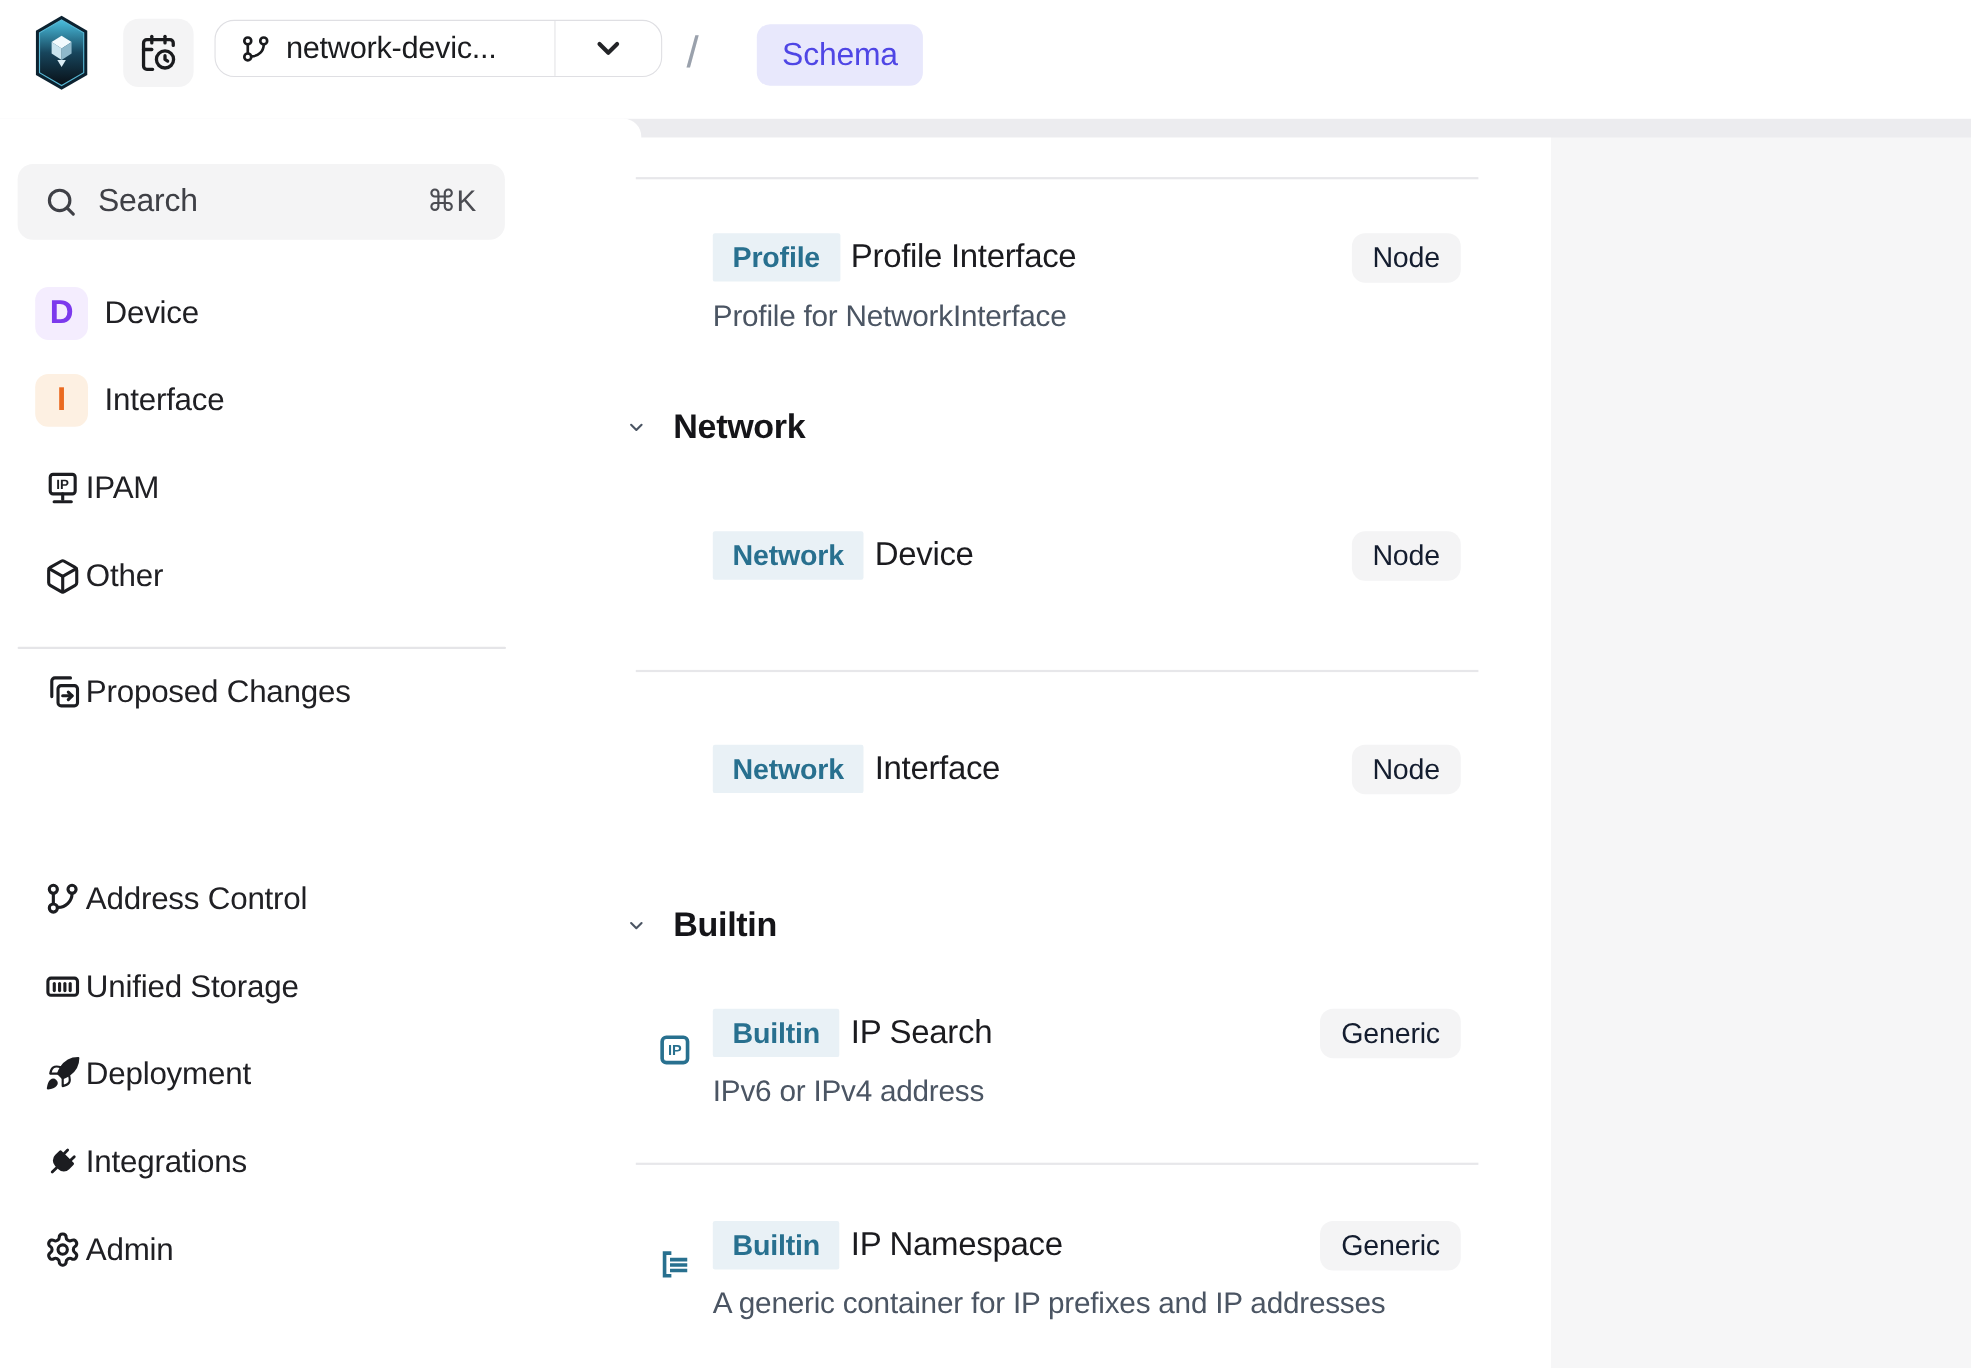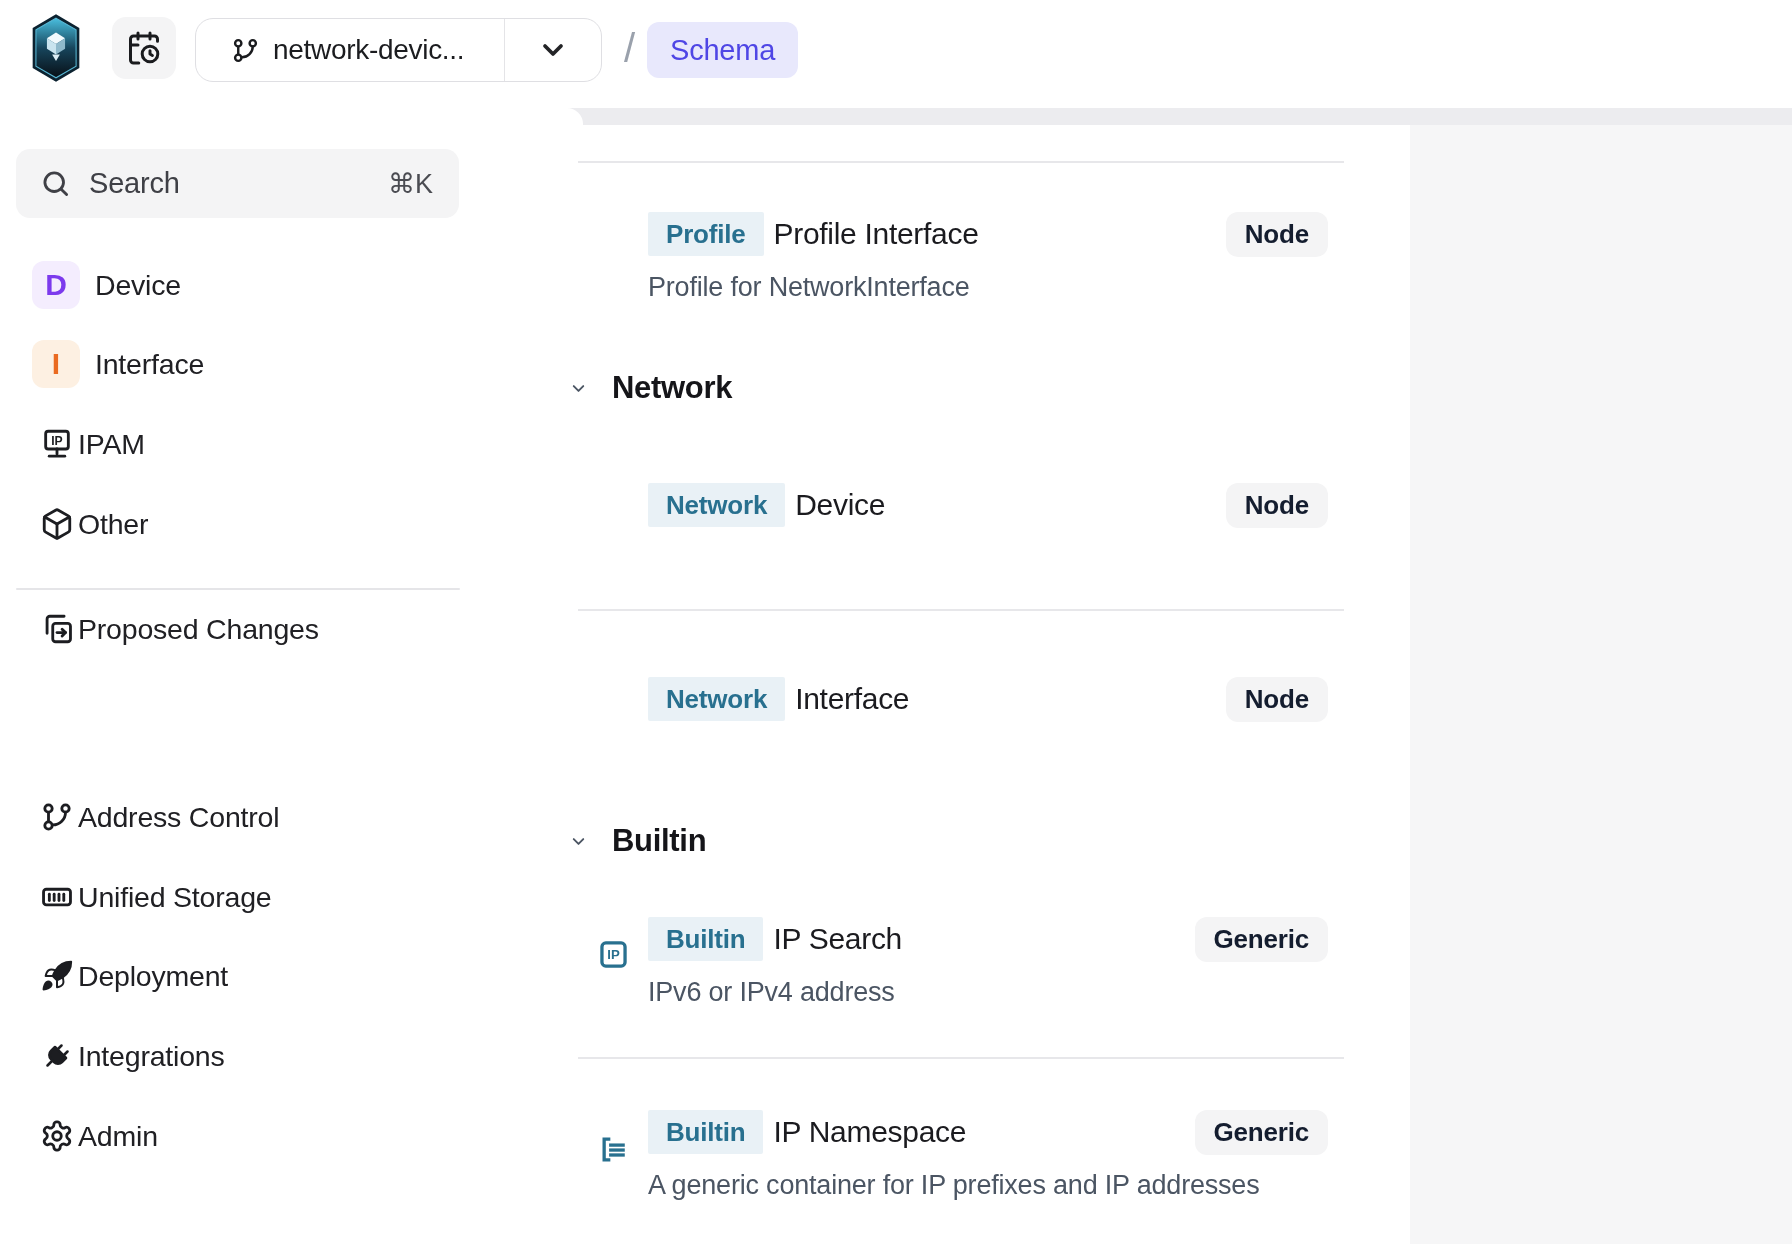--- a/index.html
+++ b/index.html
@@ -5,30 +5,30 @@
   * { margin:0; padding:0; box-sizing:border-box; }
   html,body { width:1792px; height:1244px; overflow:hidden;
     font-family:"Liberation Sans","DejaVu Sans",sans-serif;
     background:#ffffff; -webkit-font-smoothing:antialiased; }
 
   
   .header { position:absolute; left:0; top:0; width:1792px; height:108px; background:#fff; }
   .logo { position:absolute; left:30px; top:13px; width:52px; height:70px; cursor:pointer; }
   .icon-btn { position:absolute; left:112px; top:17px; width:64px; height:62px;
     background:#f4f4f5; border-radius:14px; display:flex; align-items:center; justify-content:center; cursor:pointer; }
-  .branch-pill { position:absolute; left:195px; top:18px; width:407px; height:64px;
-    background:#fff; border:1.5px solid #dfdfe3; border-radius:18px; display:flex; align-items:stretch; cursor:pointer;padding-left:13px; }
+  .branch-pill { position:absolute; left:195px; top:18px; width:407px; height:52px;
+    background:#fff; border:1.5px solid #dfdfe3; border-radius:18px; display:flex; align-items:stretch; cursor:pointer; }
   .branch-main { flex:1; display:flex; align-items:center; padding-left:22px; min-width:0; }
   .branch-main svg { flex:0 0 auto; }
   .branch-name { margin-left:13px; font-size:28px; color:#1b1c1f; letter-spacing:-0.3px; white-space:nowrap; }
   .branch-sep { width:1.5px; background:#e4e4e7; }
   .branch-caret { width:96px; display:flex; align-items:center; justify-content:center; }
   .crumb-slash { position:absolute; left:624px; top:0; height:96px; display:flex; align-items:center;
     font-size:40px; font-weight:300; color:#9aa1ac; }
-  .crumb-page { position:absolute; left:647px; top:22px; height:56px; padding:0 23px;
+  .crumb-page { position:absolute; left:688px; top:22px; height:56px; padding:0 23px;
     background:#e8e8fc; color:#4f46e5; border-radius:12px; display:flex; align-items:center;
     font-size:29px; font-weight:500; letter-spacing:-0.2px; cursor:pointer; }
 
   
   .workspace { position:absolute; left:0; top:108px; width:1792px; height:1136px; background:#ececef; }
 
   
   .sidebar { position:absolute; left:0; top:0; width:583px; height:1136px; background:#fff;
     border-radius:0 16px 0 0; }
   .search-box { position:absolute; left:16px; top:41px; width:443px; height:69px;
@@ -54,21 +54,21 @@
   .right-panel { position:absolute; left:1410px; top:17px; width:382px; height:1119px; background:#f6f6f7; }
 
   .rule { position:absolute; left:67px; width:766px; height:2px; background:#e7e7ea; }
 
   .schema-row { position:absolute; left:0; width:899px; padding:0 82px 0 137px; cursor:pointer; }
   .row-line { display:flex; align-items:center; height:44px; }
   .ns-badge { height:44px; padding:0 18px; border-radius:2px; background:#e9f1f6; color:#28708f;
     display:flex; align-items:center; font-size:26px; font-weight:600; letter-spacing:-0.2px; }
   .row-title { margin-left:10px; font-size:30px; color:#1b1b1f; letter-spacing:-0.3px; white-space:nowrap; }
   .kind-badge { margin-left:auto; height:45px; padding:0 19px; border-radius:12px; background:#f4f4f5;
-    color:#141d2f; display:flex; align-items:center; font-size:26px; font-weight:700; letter-spacing:-0.2px; }
+    color:#141d2f; display:flex; align-items:center; font-size:26px; font-weight:400; letter-spacing:-0.2px; }
   .row-desc { margin-top:17px; font-size:27px; line-height:28px; color:#4b5563; letter-spacing:-0.2px; }
   .row-glyph { position:absolute; left:86px; width:33px; height:33px; color:#28708f; display:flex; }
 
   .section-head { position:absolute; left:0; width:899px; height:40px; display:flex; align-items:center;
     padding-left:58px; cursor:pointer; }
   .section-head .chev { display:flex; color:#4b5563; }
   .section-title { margin-left:24px; font-size:31px; font-weight:700; color:#151519; letter-spacing:-0.3px; }
 
   svg { display:block; }
 </style>

